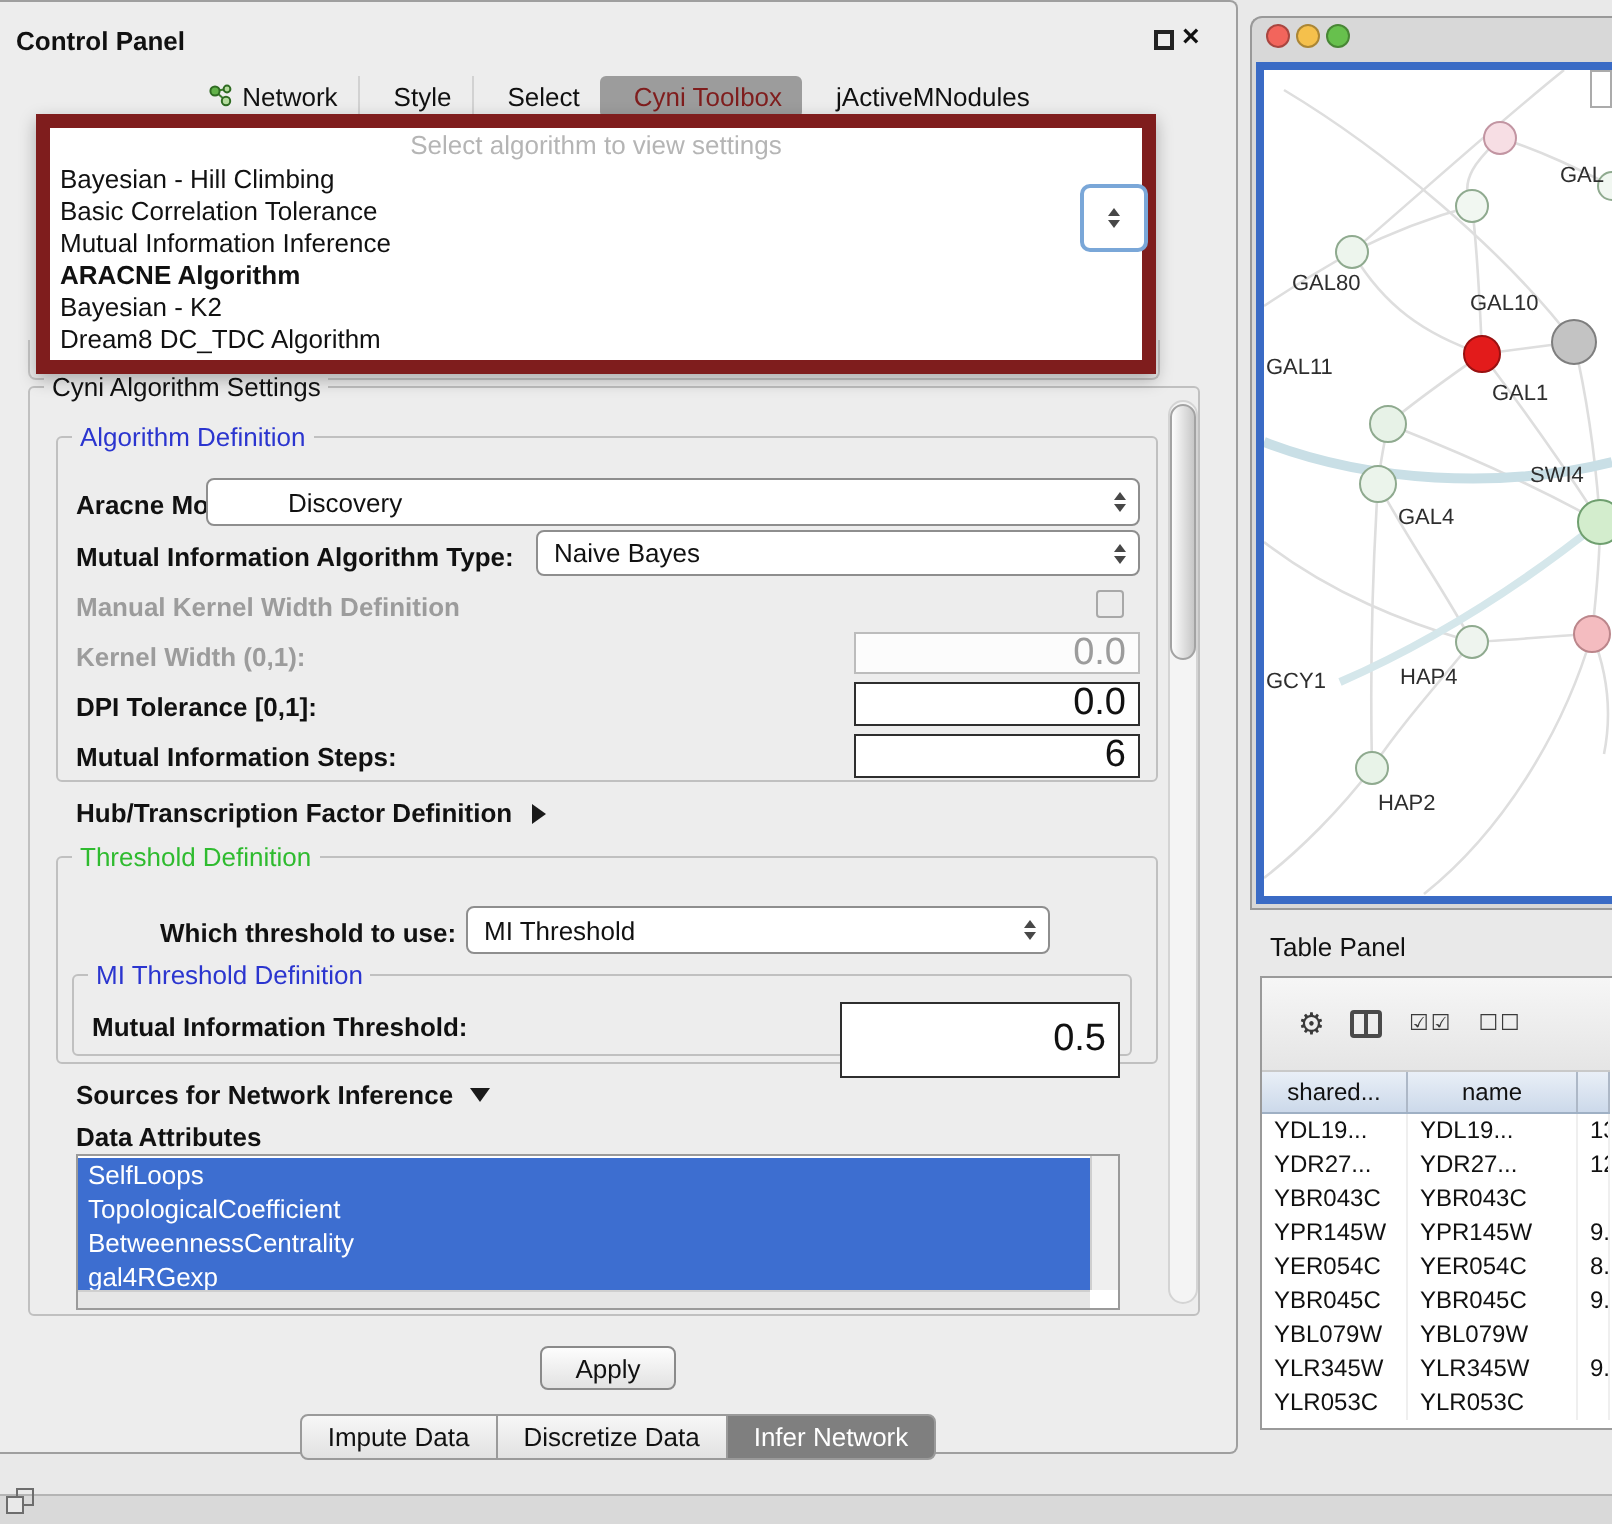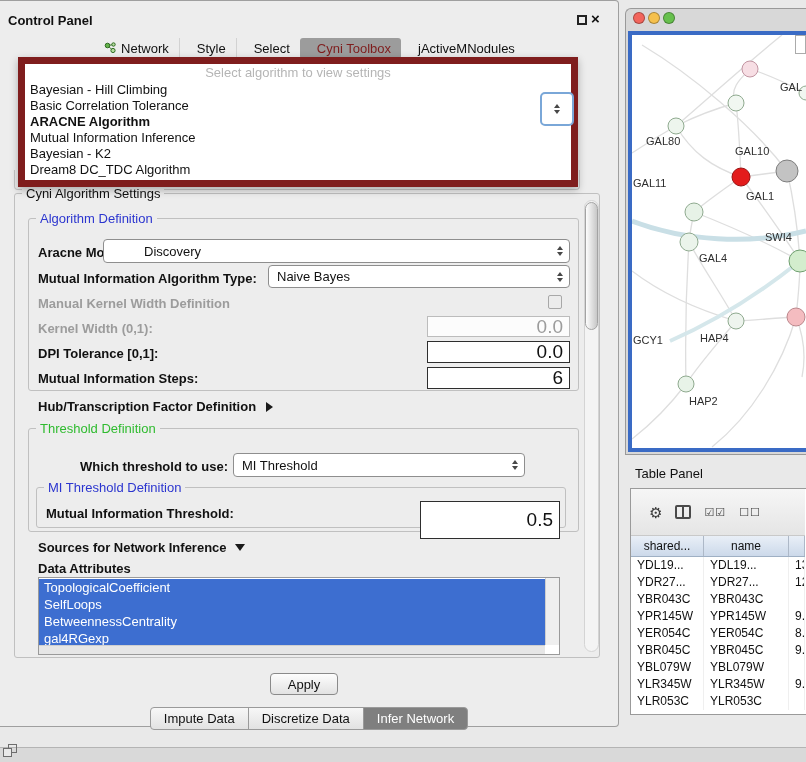--- a/index.html
+++ b/index.html
@@ -260,44 +260,44 @@
 <div class="abs tfield" id="field-mithr">0.5</div>
 
 <div class="abs" id="sources-row">
   <span class="flabel">Sources for Network Inference</span>
   <span class="tri-dn-big"></span>
 </div>
 <div class="abs" id="lbl-dataattr">Data Attributes</div>
 
 <div class="abs" id="attr-list">
   <div id="attr-items">
+      <div class="attr-item selected">SelfLoops</div>
       <div class="attr-item selected">TopologicalCoefficient</div>
-      <div class="attr-item selected">SelfLoops</div>
       <div class="attr-item selected">BetweennessCentrality</div>
       <div class="attr-item selected">gal4RGexp</div>
     </div>
   <div id="attr-vscroll"></div>
   <div id="attr-hscroll"></div>
 </div>
 
 <div class="abs" id="apply-btn">Apply</div>
 
 <div class="abs" id="bottom-tabs">
     <div class="btab">Impute Data</div>
     <div class="btab">Discretize Data</div>
     <div class="btab selected">Infer Network</div>
   </div>
 
 <div class="abs" id="algo-popup">
   <div class="popup-header">Select algorithm to view settings</div>
   <div>
       <div class="popup-item">Bayesian - Hill Climbing</div>
       <div class="popup-item">Basic Correlation Tolerance</div>
+      <div class="popup-item">Mutual Information Inference</div>
       <div class="popup-item selected">ARACNE Algorithm</div>
-      <div class="popup-item">Mutual Information Inference</div>
       <div class="popup-item">Bayesian - K2</div>
       <div class="popup-item">Dream8 DC_TDC Algorithm</div>
     </div>
 </div>
 <div class="abs" id="focus-frag">
   <span class="tri-up"></span>
   <span class="tri-down"></span>
 </div>
 
 <div class="abs" id="net-window"></div>

